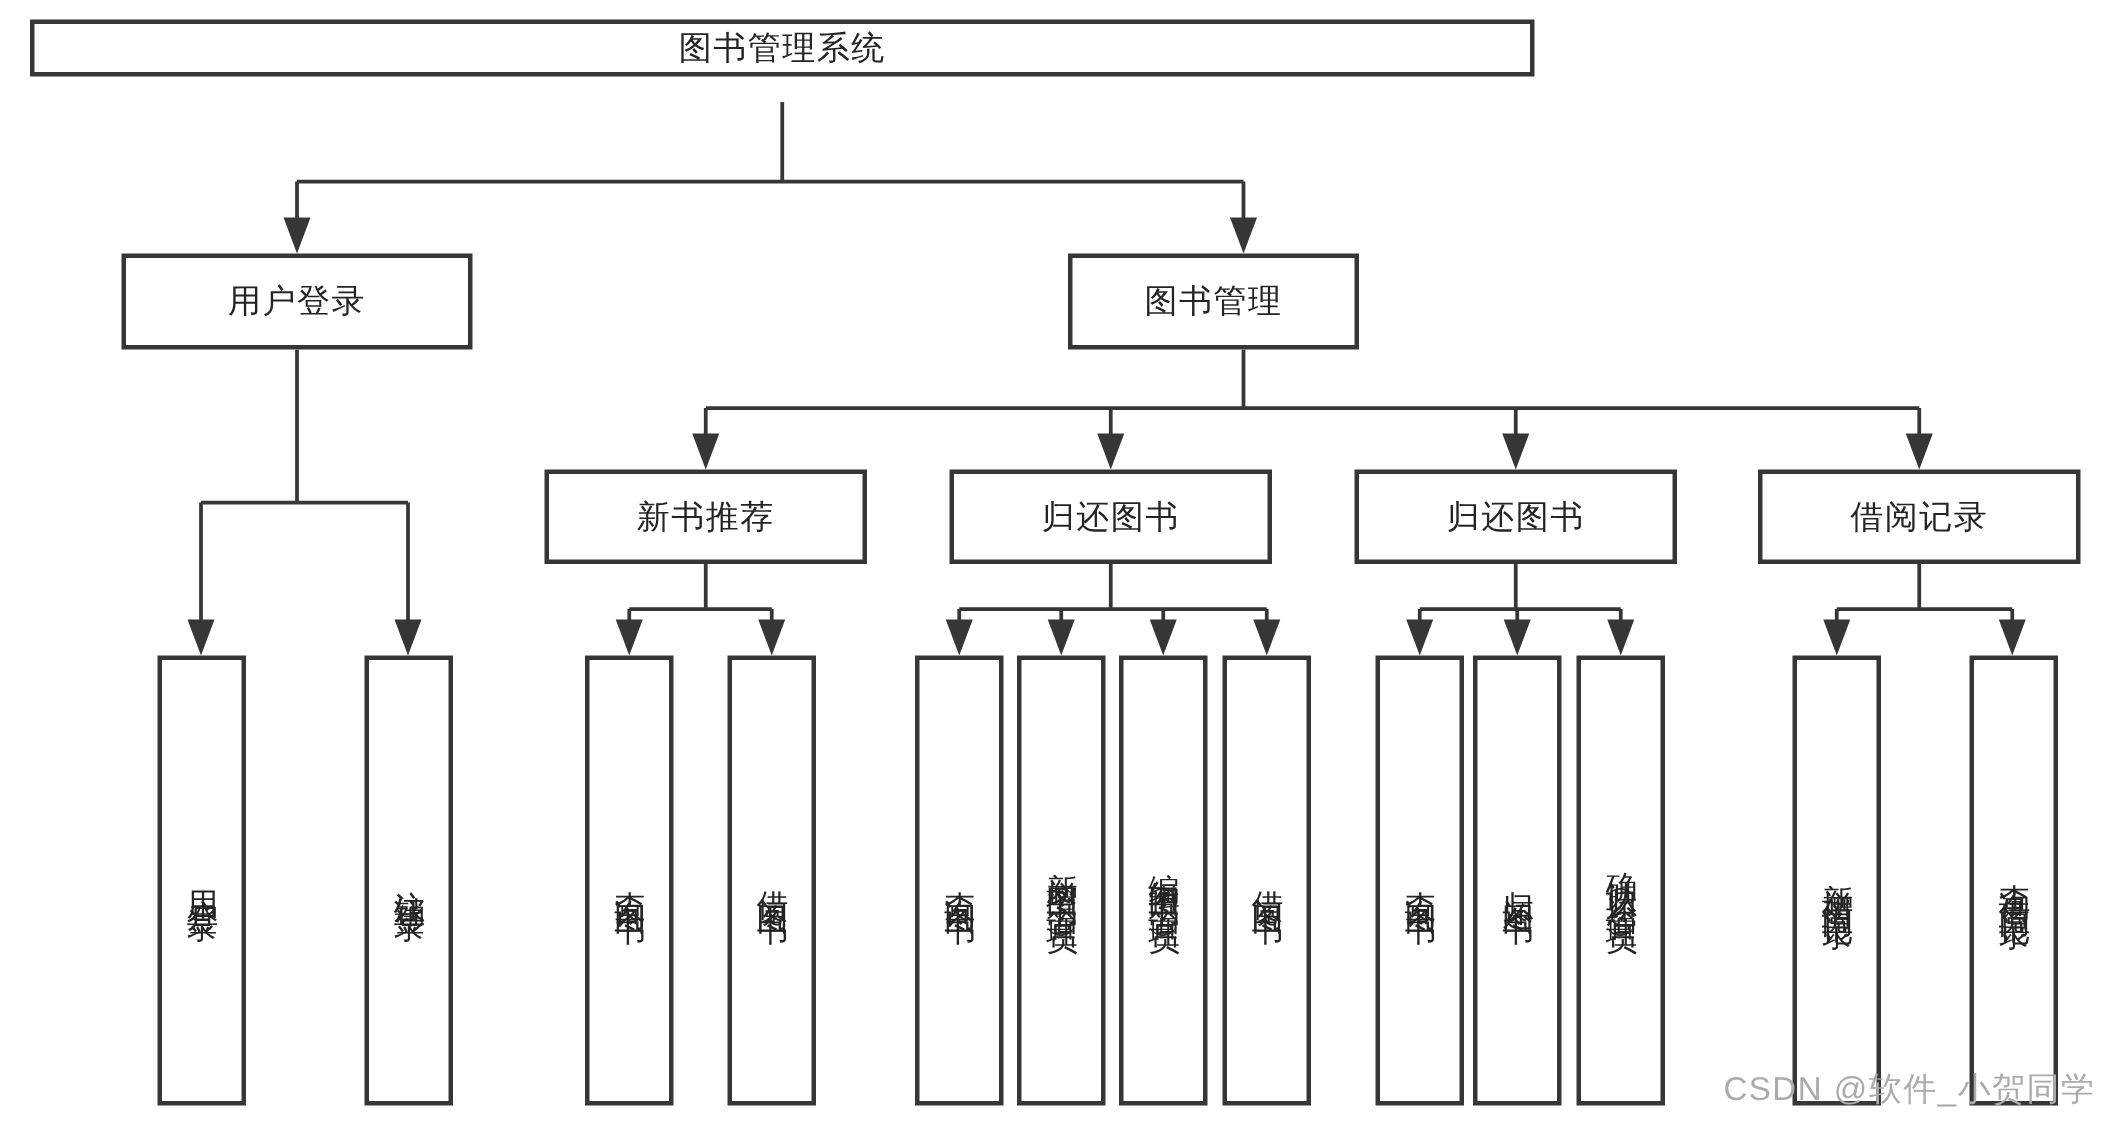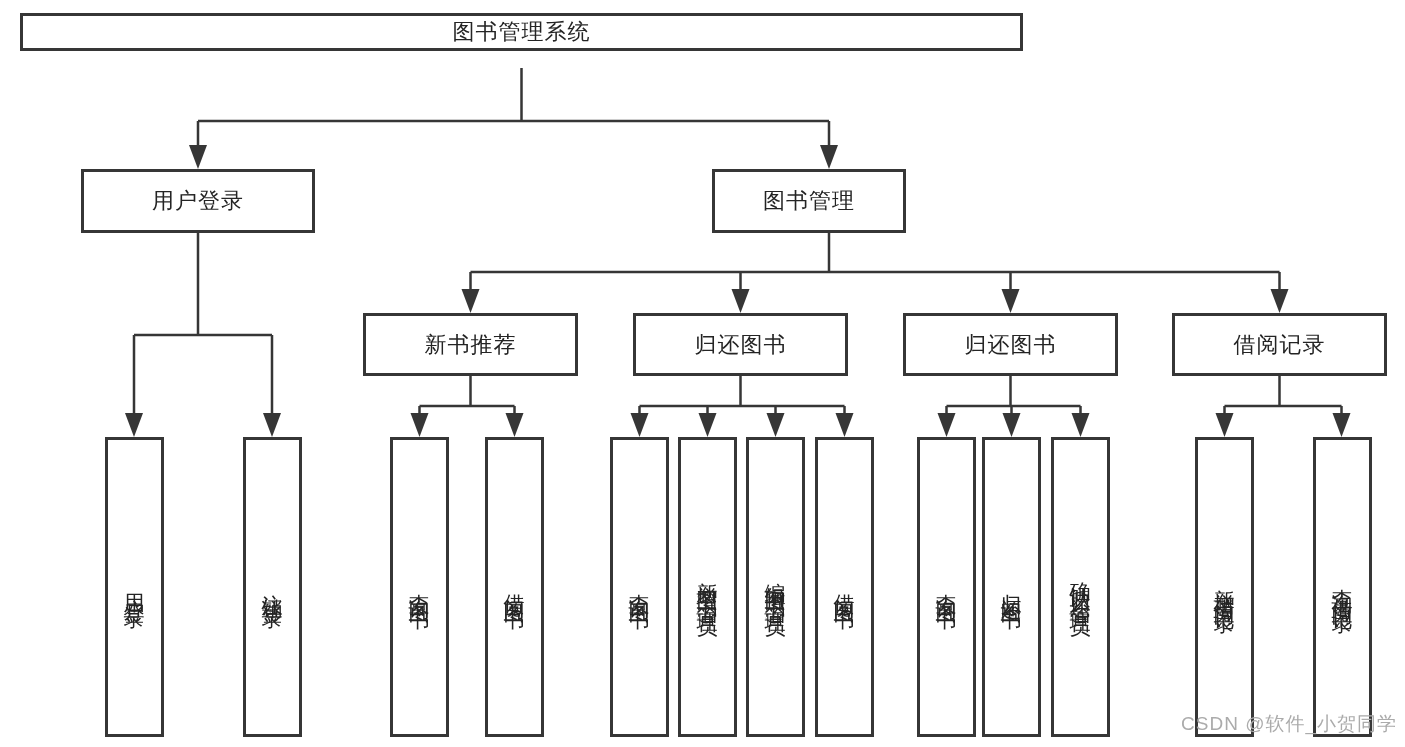--- a/index.html
+++ b/index.html
@@ -40,21 +40,21 @@
     line-height: 1;
     letter-spacing: 5px;
     font-size: 21px;
     color: #242424;
   }
   .lvl3 { width: 215px; height: 63px; top: 313px; }
   #watermark {
     position: absolute;
     right: 8px;
     top: 711px;
-    font-size: 19px;
+    font-size: 22px;
     color: #ababab;
     letter-spacing: 1px;
     white-space: nowrap;
   }
 </style>
 </head>
 <body>
 
 <div id="canvas">
 

